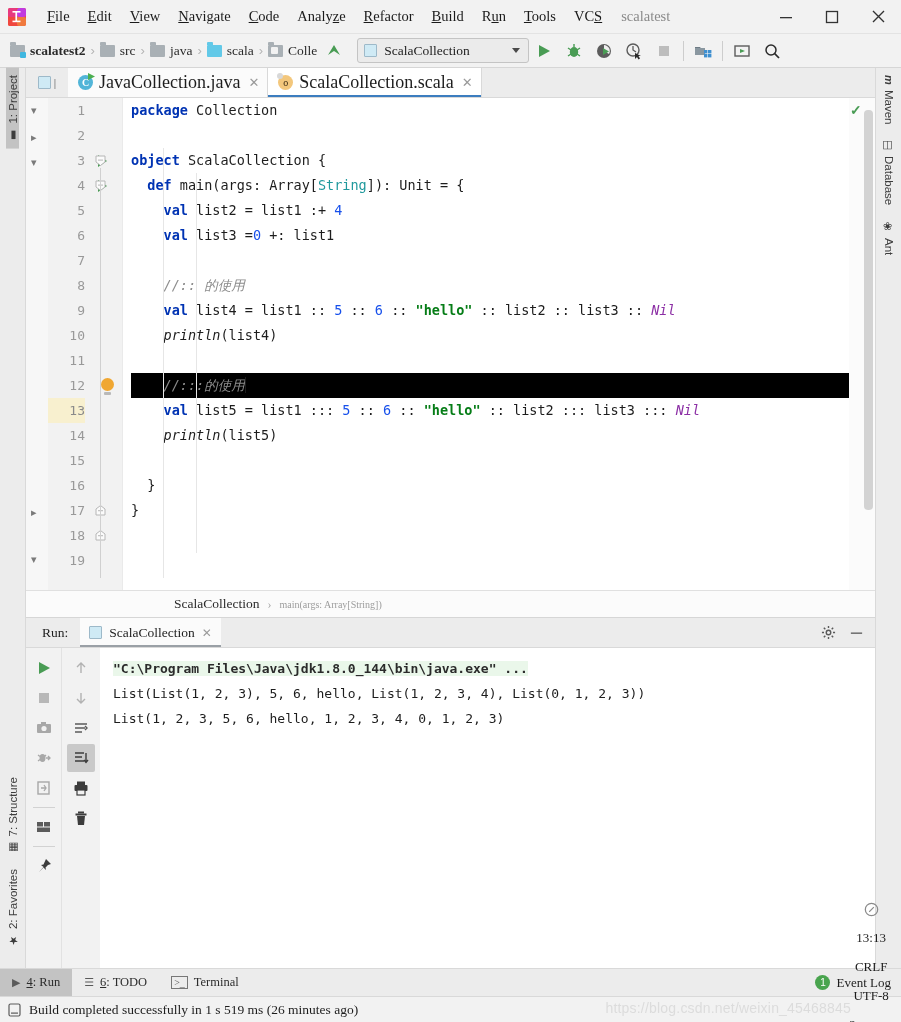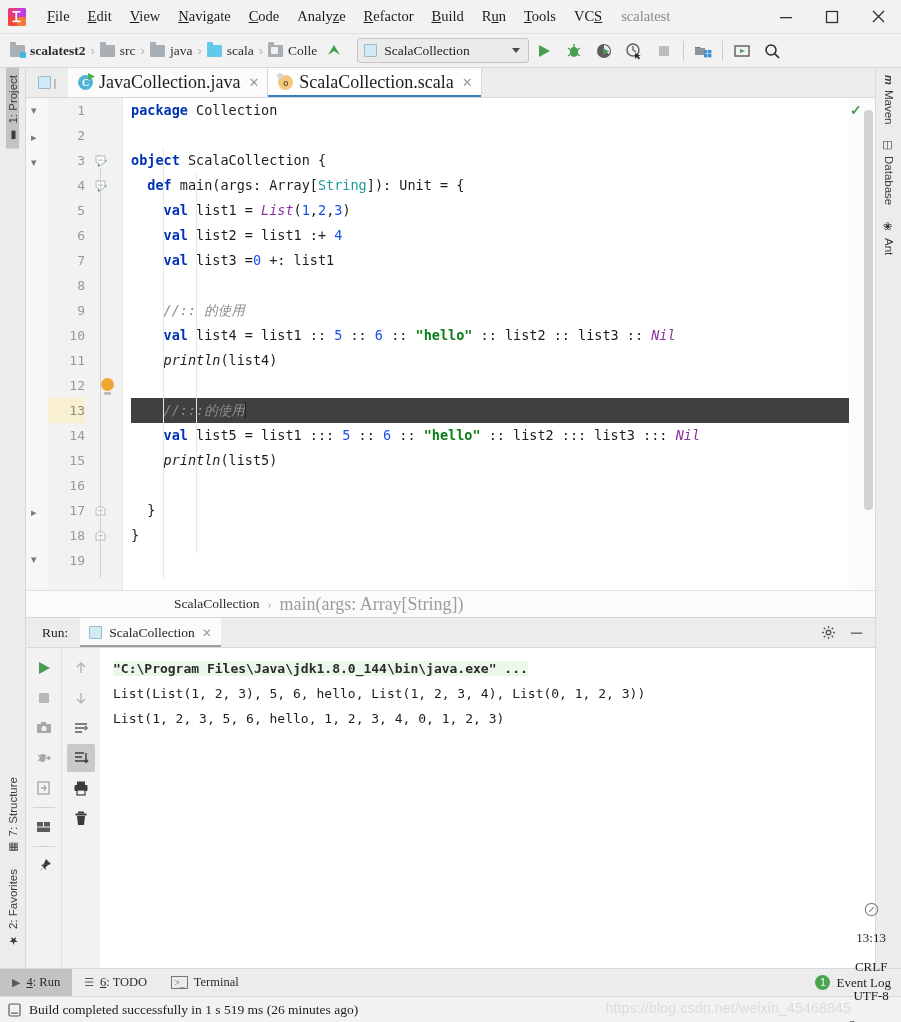--- a/index.html
+++ b/index.html
@@ -129,21 +129,21 @@
     color:#999999; font-family:"DejaVu Sans Mono", monospace; font-size:13px; line-height:25px;
     position: relative;
   }
   .gutter-marks { width: 30px; flex:0 0 30px; background:#f2f2f2; position:relative; }
   .code-area {
     flex: 1 1 auto; position: relative; background:#fff; overflow:hidden;
     font-family:"DejaVu Sans Mono", monospace; font-size:13.5px; line-height:25px;
     padding-left: 8px; border-left:1px solid #eaeaea;
   }
   .cline { height:25px; white-space: pre; }
-  .cline.hl { background:#404040; }
+  .cline.hl { background:#000000; }
   .hl-row-num { background:#f8f0cf; color:#8a8a8a; }
   .kw { color:#0033b3; font-weight:bold; }
   .ty { color:#20999d;text-align:center; }
   .cls { color:#8c2fa5; font-style:italic; }
   .num { color:#1750eb; }
   .str { color:#067d17; font-weight:bold; }
   .cmt { color:#8c8c8c; font-style:italic; }
   .fn  { color:#1d1d1d; font-style:italic; }
   .pl  { color:#1d1d1d; }
   .caret { display:inline-block; width:1px; height:16px; background:#1d1d1d; vertical-align:-3px; }
@@ -163,21 +163,21 @@
   .okcheck { position:absolute; top:4px; left:1px; color:#499c54; font-size:14px; font-weight:bold;}
 
   
   .ed-crumb {
     height: 28px; flex:0 0 28px; display:flex; align-items:center; gap:8px;
     background:#fbfbfb; border-top:1px solid #e0e0e0; border-bottom:1px solid #d6d6d6;
     padding-left: 148px; font-family:"Liberation Serif", serif;
   }
   .ed-crumb .c1 { font-size:13.5px; color:#2b2b2b; }
   .ed-crumb .cs { font-size:12px; color:#a9a9a9; }
-  .ed-crumb .c2 { font-size:18px; color:#9c9c9c; }
+  .ed-crumb .c2 { font-size:10px; color:#9c9c9c; }
 
   
   .runpanel { flex: 0 0 350px; display:flex; flex-direction:column; background:#fbfbfb; min-height:0;}
   .run-head {
     height:30px; flex:0 0 30px; display:flex; align-items:center; background:#ececec;
     border-bottom:1px solid #d9d9d9;
   }
   .run-head .rlabel { padding:0 12px 0 16px; font-size:13.5px; color:#1d1d1d; font-family:"Liberation Serif",serif;}
   .run-tab {
     display:flex; align-items:center; gap:7px; padding:0 9px; height:100%;
@@ -477,21 +477,20 @@
             <div style="position: absolute; left: 8px; top: 70px; width: 1px; height: 410px; background: rgb(208, 208, 208);"></div>
           </div>
 
         <div class="code-area" id="codearea">
           <div class="indent-guide" style="left:40px; top:50px; height:430px;"></div>
           <div class="indent-guide" style="left:73px; top:75px; height:380px;"></div>
         <div class="cline"><span class="kw">package </span><span class="pl">Collection</span></div>
             <div class="cline">&nbsp;</div>
             <div class="cline"><span class="kw">object </span><span class="pl">ScalaCollection {</span></div>
             <div class="cline"><span class="pl">  </span><span class="kw">def </span><span class="pl">main(args: </span><span class="pl">Array</span><span class="pl">[</span><span class="ty">String</span><span class="pl">]): Unit = {</span></div>
-            <div class="cline"><span class="pl">    </span><span class="kw">val </span><span class="pl">list1 = </span><span class="cls">List</span><span class="pl">(</span><span class="num">1</span><span class="pl">,</span><span class="num">2</span><span class="pl">,</span><span class="num">3</span><span class="pl">)</span></div>
             <div class="cline"><span class="pl">    </span><span class="kw">val </span><span class="pl">list2 = list1 :+ </span><span class="num">4</span></div>
             <div class="cline"><span class="pl">    </span><span class="kw">val </span><span class="pl">list3 =</span><span class="num">0</span><span class="pl"> +: list1</span></div>
             <div class="cline">&nbsp;</div>
             <div class="cline"><span class="pl">    </span><span class="cmt">//:: 的使用</span></div>
             <div class="cline"><span class="pl">    </span><span class="kw">val </span><span class="pl">list4 = list1 :: </span><span class="num">5</span><span class="pl"> :: </span><span class="num">6</span><span class="pl"> :: </span><span class="str">"hello"</span><span class="pl"> :: list2 :: list3 :: </span><span class="cls">Nil</span></div>
             <div class="cline"><span class="pl">    </span><span class="fn">println</span><span class="pl">(list4)</span></div>
             <div class="cline">&nbsp;</div>
             <div class="cline hl"><span class="pl">    </span><span class="cmt">//:::的使用</span><span class="caret"></span></div>
             <div class="cline"><span class="pl">    </span><span class="kw">val </span><span class="pl">list5 = list1 ::: </span><span class="num">5</span><span class="pl"> :: </span><span class="num">6</span><span class="pl"> :: </span><span class="str">"hello"</span><span class="pl"> :: list2 ::: list3 ::: </span><span class="cls">Nil</span></div>
             <div class="cline"><span class="pl">    </span><span class="fn">println</span><span class="pl">(list5)</span></div>

